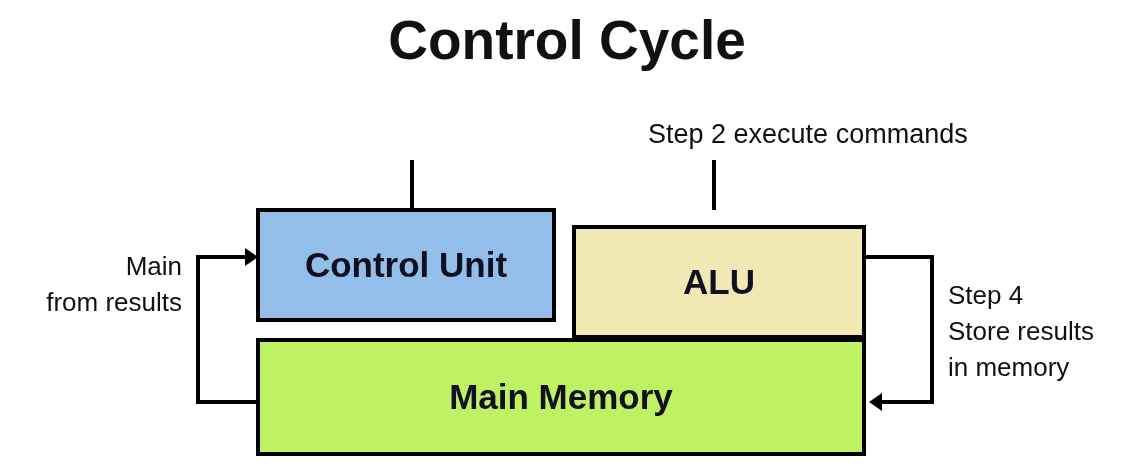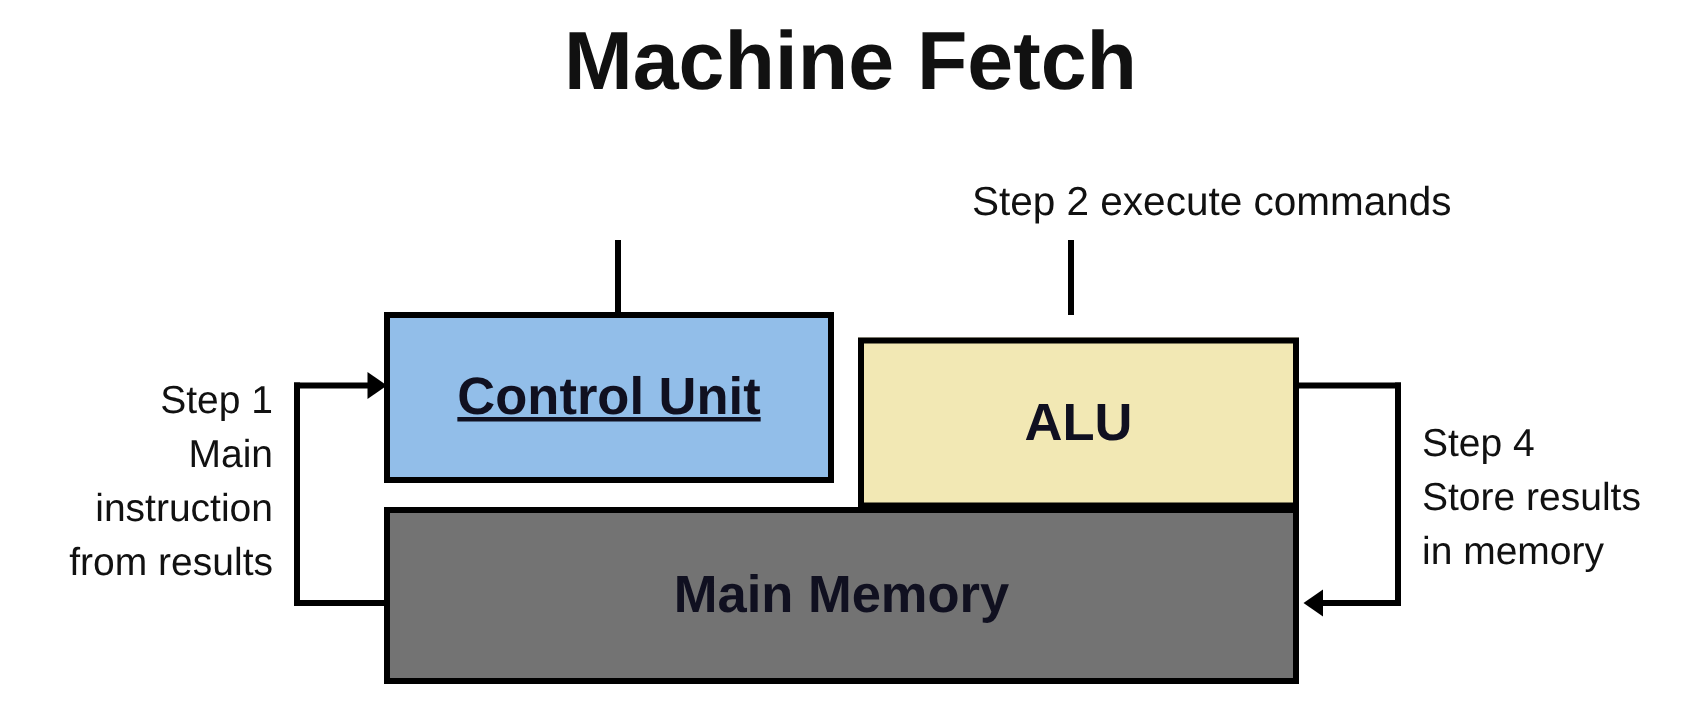--- a/index.html
+++ b/index.html
@@ -97,29 +97,27 @@
     border-top: 9px solid transparent;
     border-bottom: 9px solid transparent;
     border-right: 13px solid #000000;
   }
 </style>
 </head>
 <body>
 
 <div id="canvas">
 
-  <div class="title">Machine Fetch</div>
+  <div class="title">Control Cycle</div>
 
 
   <div class="step-label step3-label">Step 2 execute commands</div>
 
   <div class="side-label step1-label">
-    <div>Step 1</div>
     <div>Main</div>
-    <div>instruction</div>
     <div>from results</div>
   </div>
 
   <div class="side-label step4-label">
     <div>Step 4</div>
     <div>Store results</div>
     <div>in memory</div>
   </div>
 
   <div class="line conn-step2"></div>
@@ -128,25 +126,25 @@
   <div class="line s1-top"></div>
   <div class="line s1-vert"></div>
   <div class="line s1-bottom"></div>
   <div class="arrowhead arrow-right"></div>
 
   <div class="line s4-top"></div>
   <div class="line s4-vert"></div>
   <div class="line s4-bottom"></div>
   <div class="arrowhead arrow-left"></div>
 
-  <div class="box box-control-unit" style="background-color: rgb(146, 190, 233); text-decoration: underline;">
+  <div class="box box-control-unit" style="background-color: rgb(146, 190, 233);">
     <span>Control Unit</span>
   </div>
 
   <div class="box box-alu" style="background-color: rgb(242, 232, 180);">
     <span>ALU</span>
   </div>
 
-  <div class="box box-main-memory" style="background-color: #737373;">
+  <div class="box box-main-memory" style="background-color: #bef264;">
     <span>Main Memory</span>
   </div>
 
 </div>
 
 </body></html>

